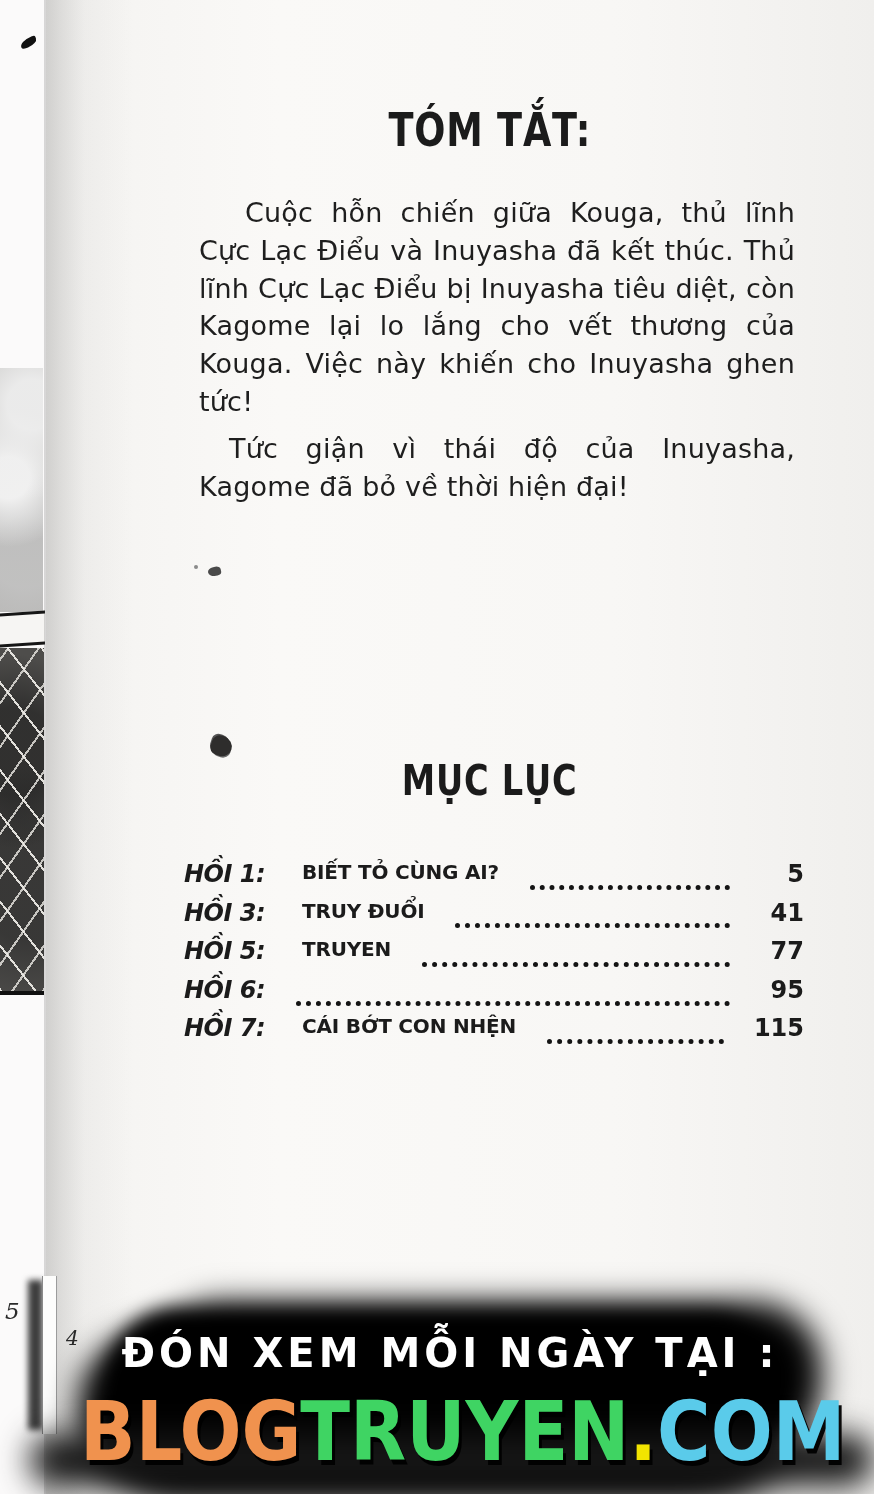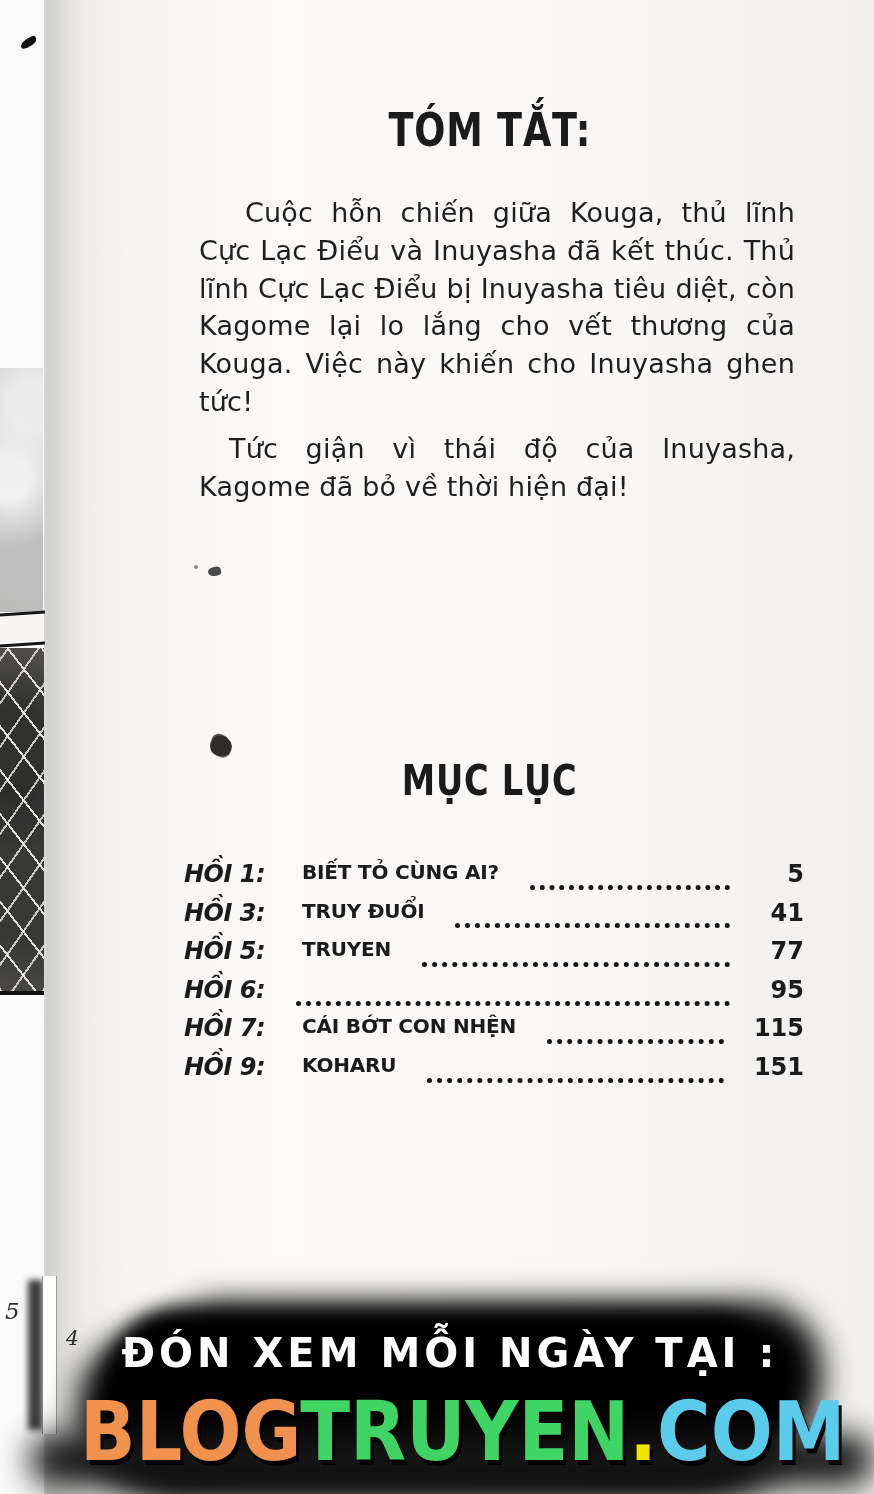--- a/index.html
+++ b/index.html
@@ -148,26 +148,20 @@
       <span class="toc-label">HỒI 6:</span>
       <span class="toc-dots"></span>
       <span class="toc-page">95</span>
     </div>
     <div class="toc-row">
       <span class="toc-label">HỒI 7:</span>
       <span class="toc-title">CÁI BỚT CON NHỆN</span>
       <span class="toc-dots"></span>
       <span class="toc-page">115</span>
     </div>
-    <div class="toc-row">
-      <span class="toc-label">HỒI 9:</span>
-      <span class="toc-title">KOHARU</span>
-      <span class="toc-dots"></span>
-      <span class="toc-page">151</span>
-    </div>
   </div>
 
   <div class="pn pn-left">5</div>
   <div class="pn pn-right">4</div>
   <div class="spine-dark"></div>
   <div class="spine-white"></div>
 
   <div class="banner-blob"></div>
   <div class="banner-blob2"></div>
   <div class="banner-tagline" style="color: rgb(255, 255, 255);">ĐÓN XEM MỖI NGÀY TẠI :</div>

